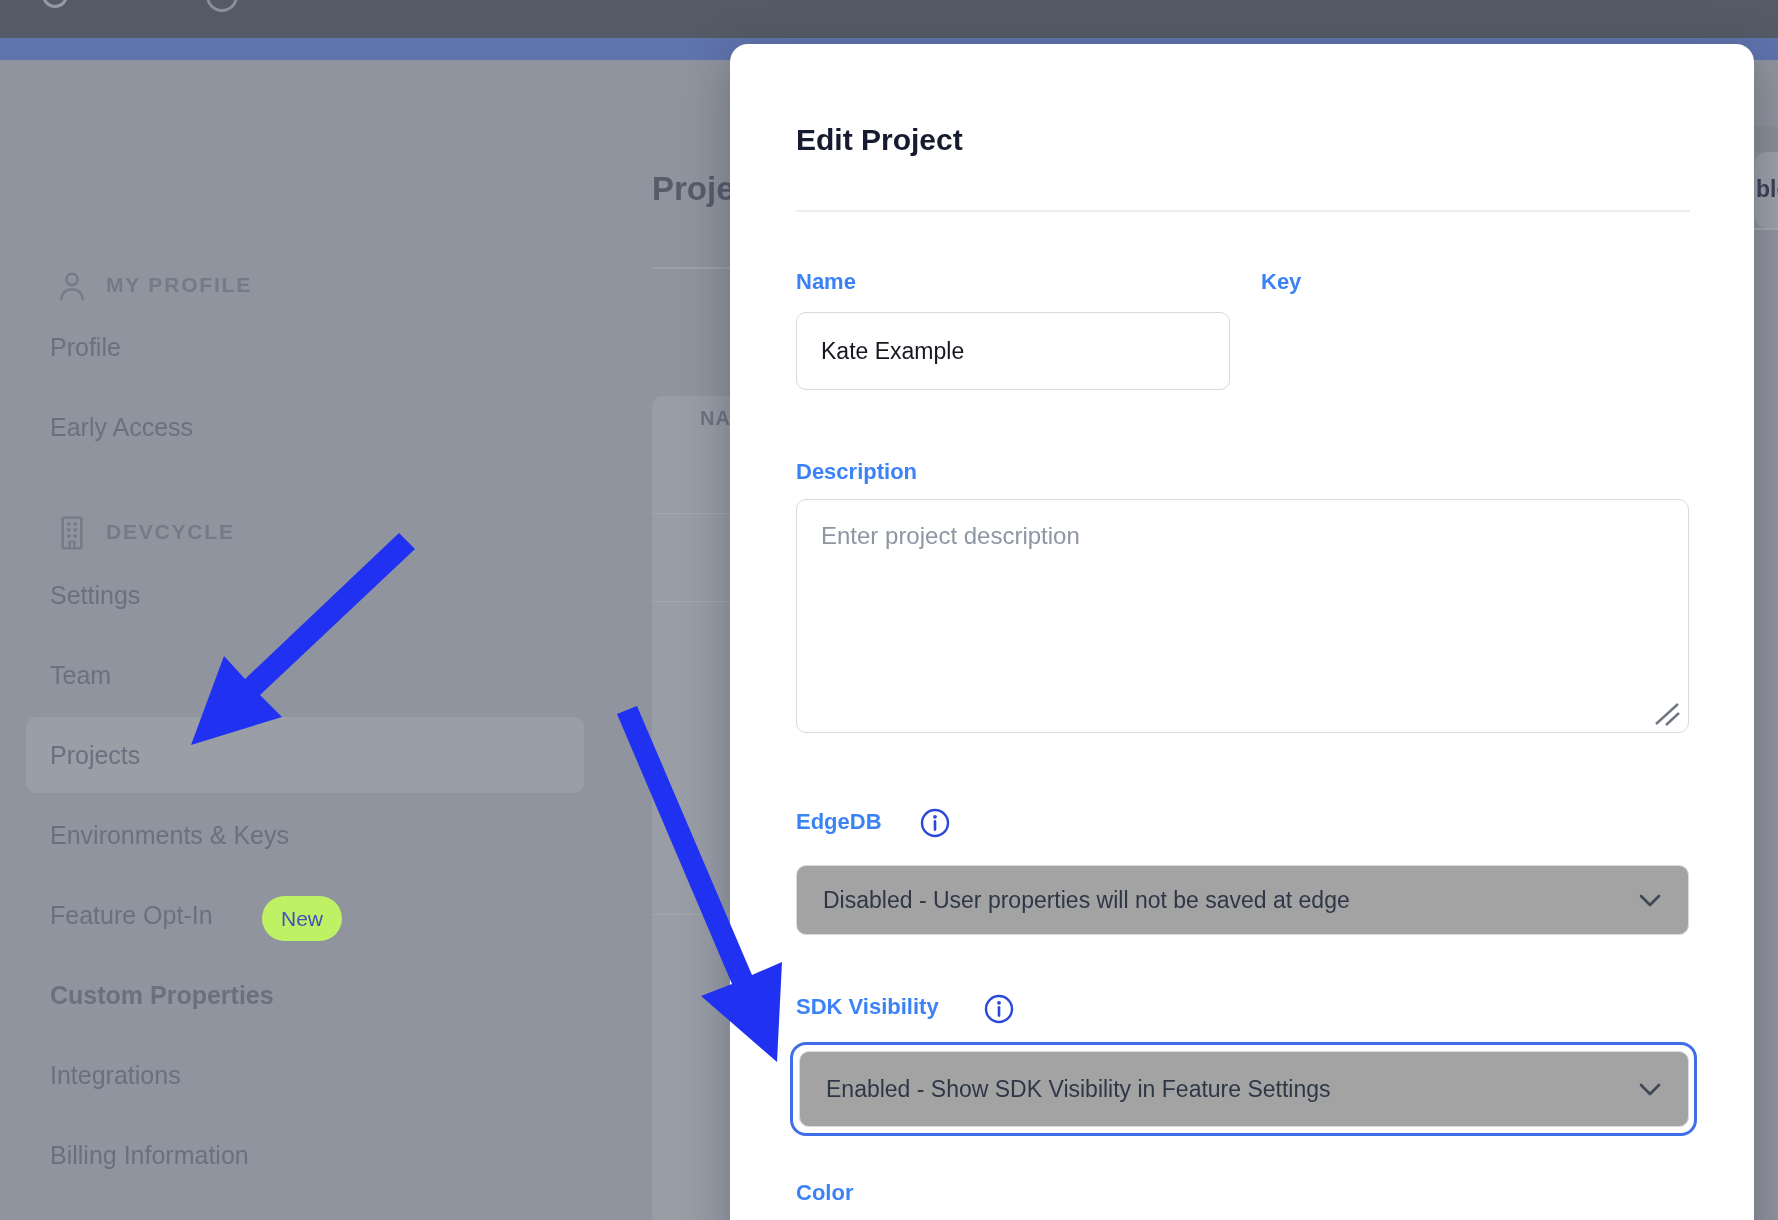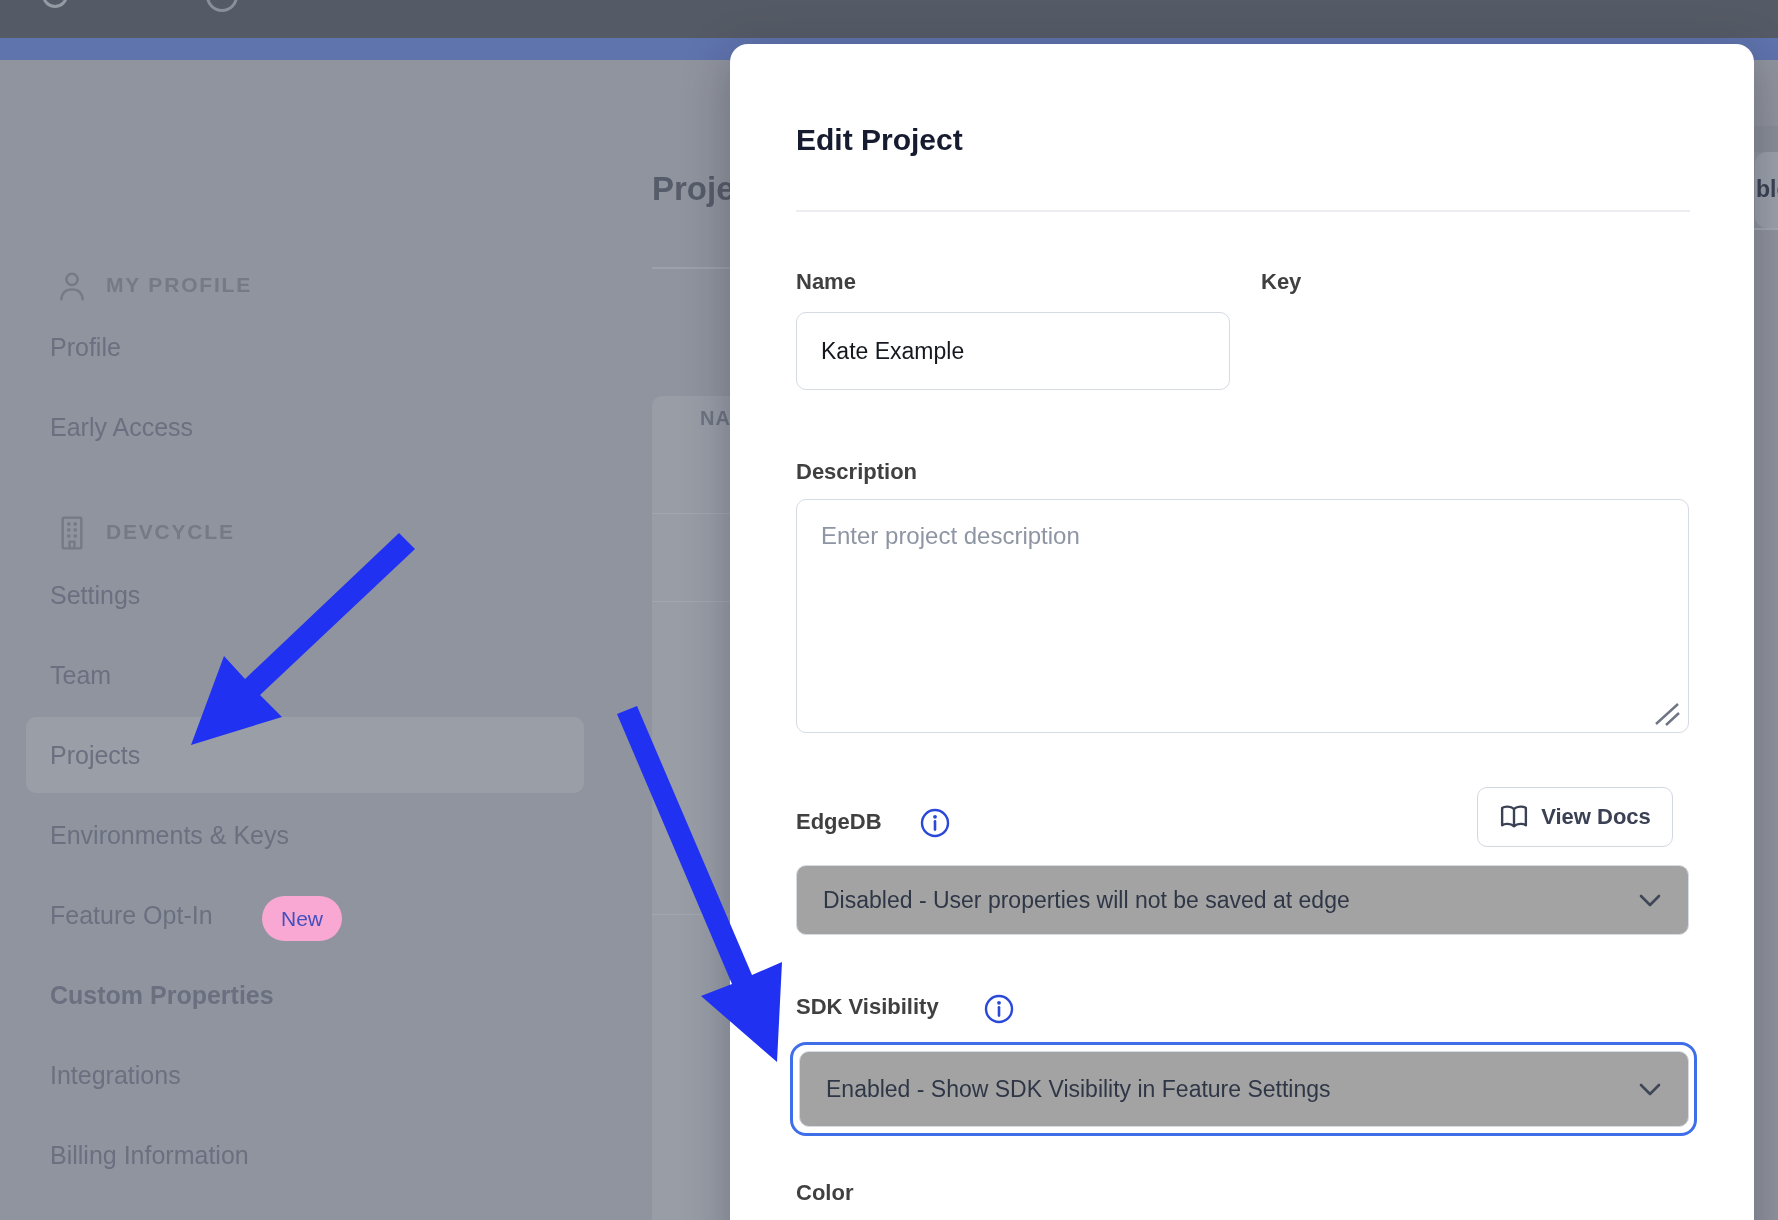--- a/index.html
+++ b/index.html
@@ -10,41 +10,41 @@
   
   .topbar { left:0; top:0; width:1778px; height:38px; background:#555b66; z-index:2; overflow:hidden; }
   .top-circle { position:absolute; border-radius:50%; background:transparent; }
   .accentbar { left:0; top:38px; width:1778px; height:22px; background:#5f73ad; z-index:2; }
 
   
   .side-section-head { color:#757a86; font-size:21px; font-weight:700; letter-spacing:1.8px; line-height:26px; z-index:3; }
   .side-icon { z-index:3; }
   .side-item { color:#6b7080; font-size:25px; font-weight:500; line-height:30px; z-index:3; white-space:nowrap; }
   .active-row { left:26px; top:717px; width:558px; height:76px; background:#9a9ea7; border-radius:10px; z-index:2; }
-  .new-badge { left:262px; top:896px; width:80px; height:45px; background:#f9a8d4; border-radius:23px;
+  .new-badge { left:262px; top:896px; width:80px; height:45px; background:#bef264; border-radius:23px;
                color:#4150bc; font-size:21px; font-weight:500; text-align:center; line-height:45px; z-index:3; }
 
   
   .bg-page-title { left:652px; top:170px; color:#575c6a; font-size:33px; font-weight:700; z-index:1; white-space:nowrap; }
   .bg-divider { left:652px; top:267px; width:78px; height:2px; background:#9da1a9; z-index:1; }
   .bg-card { left:652px; top:396px; width:78px; height:824px; background:#989da6; border-top-left-radius:10px; z-index:1; }
   .bg-col-head { left:700px; top:407px; color:#6e7481; font-size:20px; font-weight:700; letter-spacing:1px; z-index:1; }
   .bg-line { height:1px; background:#a2a6ae; z-index:1; }
   .frag-band { left:1754px; top:126px; width:24px; height:26px; background:#8a8e98; z-index:1; }
   .frag-btn { left:1755px; top:152px; width:23px; height:76px; background:#9ca1aa; border-top-left-radius:12px; border-bottom-left-radius:12px; z-index:1; }
   .frag-text { left:1756px; top:176px; color:#3b4253; font-size:23px; font-weight:700; z-index:1; }
   .frag-line { left:1754px; top:228px; width:24px; height:2px; background:#a4a8b0; z-index:1; }
 
   
   .modal { left:730px; top:44px; width:1024px; height:1250px; background:#ffffff;
            border-radius:18px 18px 0 0; box-shadow:0 12px 48px rgba(20,24,40,.30); z-index:5; }
   .modal .abs { position:absolute; }
   .modal-title { left:66px; top:79px; color:#161b30; font-size:30px; font-weight:700; }
   .modal-divider { left:66px; top:166px; width:894px; height:2px; background:#ecedf1; }
-  .field-label { color:#404040; font-size:22px; font-weight:700; line-height:30px; white-space:nowrap; }
+  .field-label { color:#3b82f6; font-size:22px; font-weight:700; line-height:30px; white-space:nowrap; }
   .text-input { border:1px solid #d6dae1; border-radius:10px; background:#fff; color:#15181e;
                 font-size:23px; font-family:"Liberation Sans",sans-serif; padding:3px 24px; outline:none; }
   .textarea { border:1px solid #d6dae1; border-radius:10px; background:#fff; color:#15181e;
               font-size:24px; font-family:"Liberation Sans",sans-serif; padding:22px 24px; resize:none; outline:none; }
   .textarea::placeholder { color:#8e95a3; }
   .dropdown { border:1px solid #d6dae1; border-radius:10px; background:#a3a3a3; display:flex; align-items:center;
               padding:0 26px; color:#2f3747; font-size:23px; font-weight:500; cursor:pointer; }
   .dropdown .dd-text { flex:1; white-space:nowrap; overflow:hidden; }
   .focus-ring { left:60px; top:998px; width:907px; height:94px; border:3px solid #3f6fe8; border-radius:16px; background:#fff; }
   .docs-btn { left:747px; top:743px; width:196px; height:60px; border:1px solid #d3d7df; border-radius:10px;
@@ -126,27 +126,20 @@
     <line x1="4" y1="24" x2="26" y2="4" stroke="#6f7583" stroke-width="2.4"></line>
     <line x1="14" y1="25" x2="27" y2="13" stroke="#6f7583" stroke-width="2.4"></line>
   </svg>
 
   <div class="abs field-label" style="left:66px; top:763px;">EdgeDB</div>
   <svg class="abs info-icon" style="left:188px; top:762px;" width="34" height="34" viewBox="0 0 34 34">
     <circle cx="17" cy="17" r="13" fill="none" stroke="#2b49d8" stroke-width="2.4"></circle>
     <circle cx="17" cy="10.8" r="1.9" fill="#2b49d8"></circle>
     <line x1="17" y1="15.2" x2="17" y2="23.6" stroke="#2b49d8" stroke-width="2.6" stroke-linecap="round"></line>
   </svg>
-  <div class="abs docs-btn">
-    <svg width="30" height="28" viewBox="0 0 24 22">
-      <path d="M12 4.5 C9.2 2.2 4.6 2.2 2.5 3.8 V17.6 C4.6 16 9.2 16 12 18.4 C14.8 16 19.4 16 21.5 17.6 V3.8 C19.4 2.2 14.8 2.2 12 4.5 Z" fill="none" stroke="#3a4154" stroke-width="1.9" stroke-linejoin="round"></path>
-      <line x1="12" y1="4.5" x2="12" y2="18.4" stroke="#3a4154" stroke-width="1.9"></line>
-    </svg>
-    <span>View Docs</span>
-  </div>
   <div class="abs dropdown" style="left:66px; top:821px; width:893px; height:70px;">
     <span class="dd-text">Disabled - User properties will not be saved at edge</span>
     <svg width="24" height="15" viewBox="0 0 24 15">
       <polyline points="3,3 12,12 21,3" fill="none" stroke="#3f4656" stroke-width="2.6" stroke-linecap="round" stroke-linejoin="round"></polyline>
     </svg>
   </div>
 
   <div class="abs field-label" style="left:66px; top:948px;">SDK Visibility</div>
   <svg class="abs info-icon" style="left:252px; top:948px;" width="34" height="34" viewBox="0 0 34 34">
     <circle cx="17" cy="17" r="13" fill="none" stroke="#2b49d8" stroke-width="2.4"></circle>

